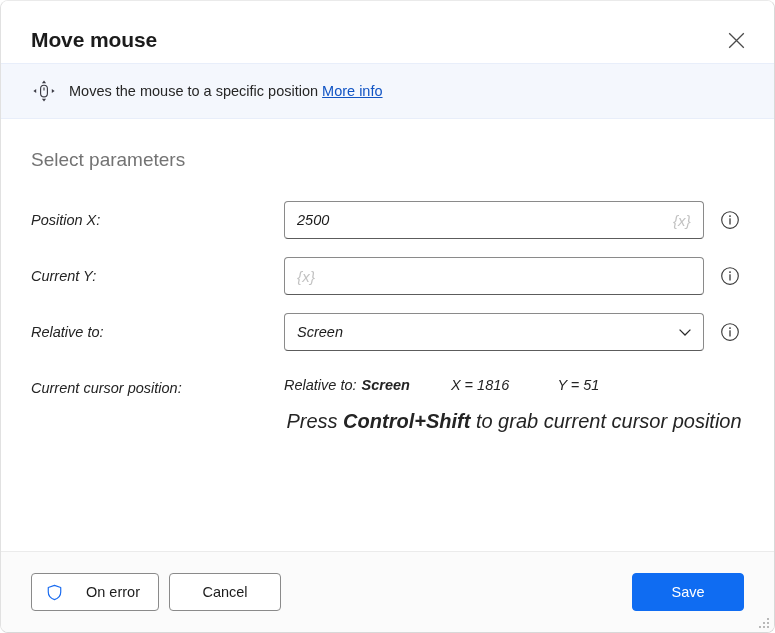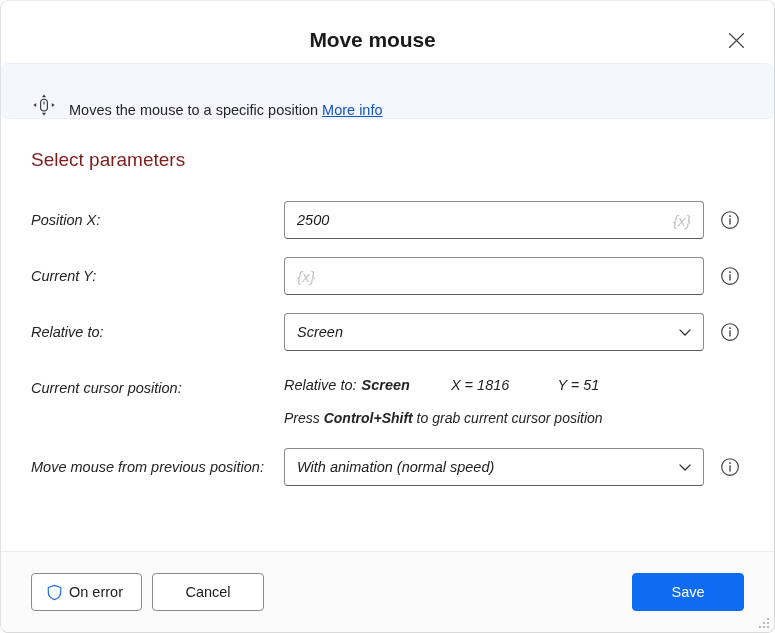--- a/index.html
+++ b/index.html
@@ -27,21 +27,20 @@
   }
 
   
   .titlebar {
     height: 62px;
     flex: 0 0 62px;
     display: flex;
     align-items: center;
     padding: 16px 16px 0 30px;
     background: #ffffff;
-    text-align: center;
   }
   .title {
     font-size: 21px;
     font-weight: bold;
     color: #1b1b1b;
     letter-spacing: -0.1px;
     flex: 1;
   }
   .close-btn {
     width: 44px; height: 38px;
@@ -50,23 +49,22 @@
     border-radius: 3px;
   }
 
   
   .banner {
     flex: 0 0 56px;
     background: #f4f7fd;
     border-top: 1px solid #e8eefa;
     border-bottom: 1px solid #e8eefa;
     display: flex;
-    align-items: flex-end;
+    align-items: center;
     padding: 0 30px;
-    border-radius: 8px;
   }
   .banner-icon {
     width: 26px; height: 26px;
     flex: 0 0 26px;
     display: flex; align-items: center; justify-content: center;
     margin-right: 12px;
   }
   .banner-text {
     font-size: 14.5px;
     color: #262626;
@@ -81,21 +79,21 @@
   
   .body {
     flex: 1 1 auto;
     background: #ffffff;
     padding: 22px 30px 0 30px;
     overflow: hidden;
     position: relative;
   }
   .section-title {
     font-size: 19px;
-    color: #7f1d1d;
+    color: #737373;
     margin: 8px 0 30px 0;
   }
 
   .row {
     display: flex;
     align-items: flex-start;
     margin-bottom: 18px;
     min-height: 38px;
     font-style: italic;
   }
@@ -168,22 +166,23 @@
     display: flex;
     align-items: baseline;
     font-size: 14.5px;
     color: #242424;
     margin-bottom: 17px;
   }
   .cursorinfo .relval { font-weight: bold; margin-left: 5px; }
   .cursorinfo .coordx { margin-left: 41px; }
   .cursorinfo .coordy { margin-left: 48px; }
   .cursorinfo .line2 {
-    font-size: 14px;
+    font-size: 20px;
     color: #242424;
+    text-align: center;
   }
   .cursorinfo .line2 b { font-weight: bold; }
 
   
   .footer {
     flex: 0 0 81px;
     border-top: 1px solid #ebebeb;
     background: #fbfbfb;
     display: flex;
     align-items: center;
@@ -198,21 +197,21 @@
     justify-content: center;
     font-size: 14.5px;
     cursor: pointer;
     user-select: none;
   }
   .btn-onerror {
     border: 1px solid #8a8a8a;
     background: #ffffff;
     color: #1c1c1c;
     padding: 0 18px 0 14px;
-    gap: 6px;
+    gap: 23px;
   }
   .btn-save {
     background: #0f6cf2;
     border: 1px solid #0f6cf2;
     color: #ffffff;
     width: 112px;
     margin-left: auto;
   }
   .btn-cancel {
     background: #ffffff;
@@ -332,38 +331,20 @@
           <span class="relval">Screen</span>
           <span class="coordx">X = 1816</span>
           <span class="coordy">Y = 51</span>
         </div>
         <div class="line2">
           <span>Press </span><b>Control+Shift</b><span> to grab current cursor position</span>
         </div>
       </div>
     </div>
 
-    <div class="row">
-      <div class="row-label">Move mouse from previous position:</div>
-      <div class="row-field">
-        <div class="combobox">
-          <span class="val">With animation (normal speed)</span>
-          <svg width="16" height="16" viewBox="0 0 16 16">
-            <path d="M2.6 5.6 L8 11 L13.4 5.6" fill="none" stroke="#2a2a2a" stroke-width="1.25"></path>
-          </svg>
-        </div>
-      </div>
-      <div class="row-info">
-        <svg width="20" height="20" viewBox="0 0 20 20">
-          <circle cx="10" cy="10" r="8.3" fill="none" stroke="#3a3a3a" stroke-width="1.15"></circle>
-          <circle cx="10" cy="6.1" r="0.95" fill="#3a3a3a"></circle>
-          <rect x="9.35" y="8.3" width="1.3" height="6.2" fill="#3a3a3a"></rect>
-        </svg>
-      </div>
-    </div>
   </div>
 
   <div class="footer">
     <div class="btn btn-onerror">
       <svg width="17" height="17" viewBox="0 0 18 18">
         <path d="M9 1.4 L15.6 3.7 L15.6 8.6 C15.6 12.6 12.6 15.5 9 16.6 C5.4 15.5 2.4 12.6 2.4 8.6 L2.4 3.7 Z" fill="none" stroke="#1a6cf0" stroke-width="1.25" stroke-linejoin="round"></path>
       </svg>
       <span>On error</span>
     </div>
     <div class="btn btn-cancel">

